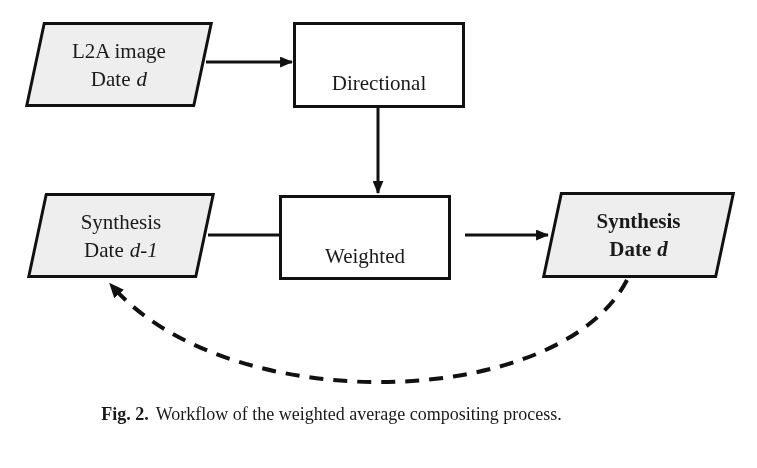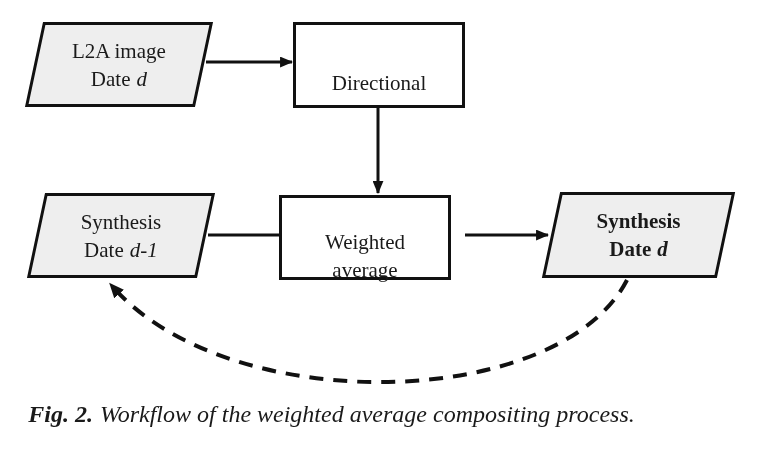--- a/index.html
+++ b/index.html
@@ -59,24 +59,23 @@
     margin-top: 36px;
   }
   .bold-node { font-weight: 700; }
   .iv { font-style: italic; margin-left: 6px; }
   .caption {
     position: absolute;
     left: 0;
     top: 401px;
     width: 663px;
     text-align: center;
-    font-size: 24px;
+    font-size: 18px;
     line-height: 26px;
     color: #1a1a1a;
-    font-style: italic;
   }
   .cap-label { font-weight: 700; margin-right: 7px; }
 </style>
 </head>
 <body>
 
 <div class="stage">
 
   <svg class="arrows" width="757" height="468" viewBox="0 0 757 468" xmlns="http://www.w3.org/2000/svg">
     <defs>
@@ -115,21 +114,20 @@
   <div class="node para" style="left:36px; top:193px; width:170px; height:85px;">
     <div class="para-inner">
       <div>Synthesis</div>
       <div><span>Date</span><span class="iv">d-1</span></div>
     </div>
   </div>
 
   <div class="node rect" style="left:279px; top:195px; width:172px; height:85px;">
     <div class="rect-inner">
       <div>Weighted</div>
-      <div>average</div>
     </div>
   </div>
 
   <div class="node para bold-node" style="left:551px; top:192px; width:175px; height:86px;">
     <div class="para-inner">
       <div>Synthesis</div>
       <div><span>Date</span><span class="iv">d</span></div>
     </div>
   </div>
 

